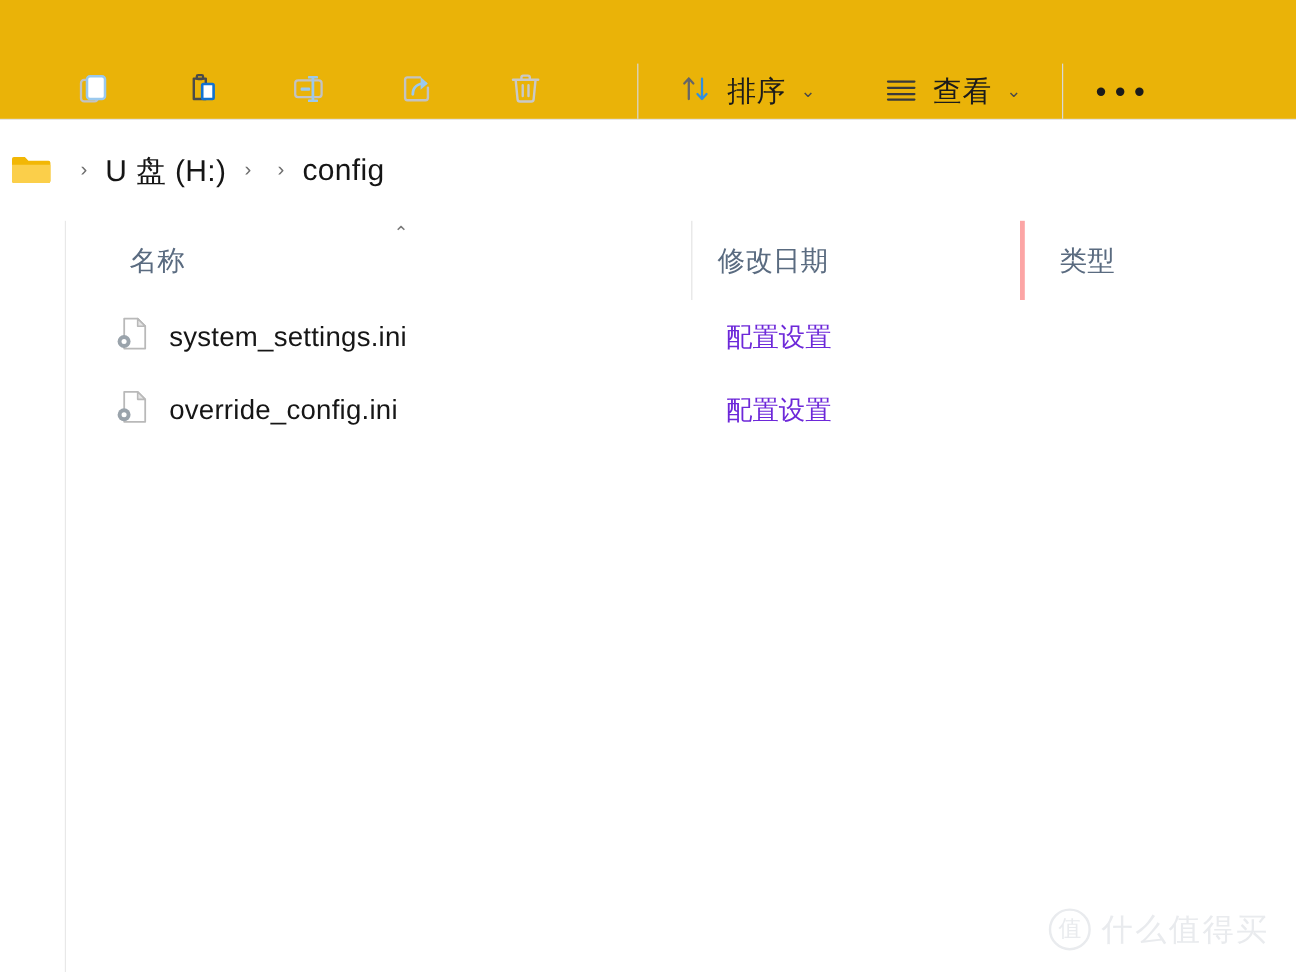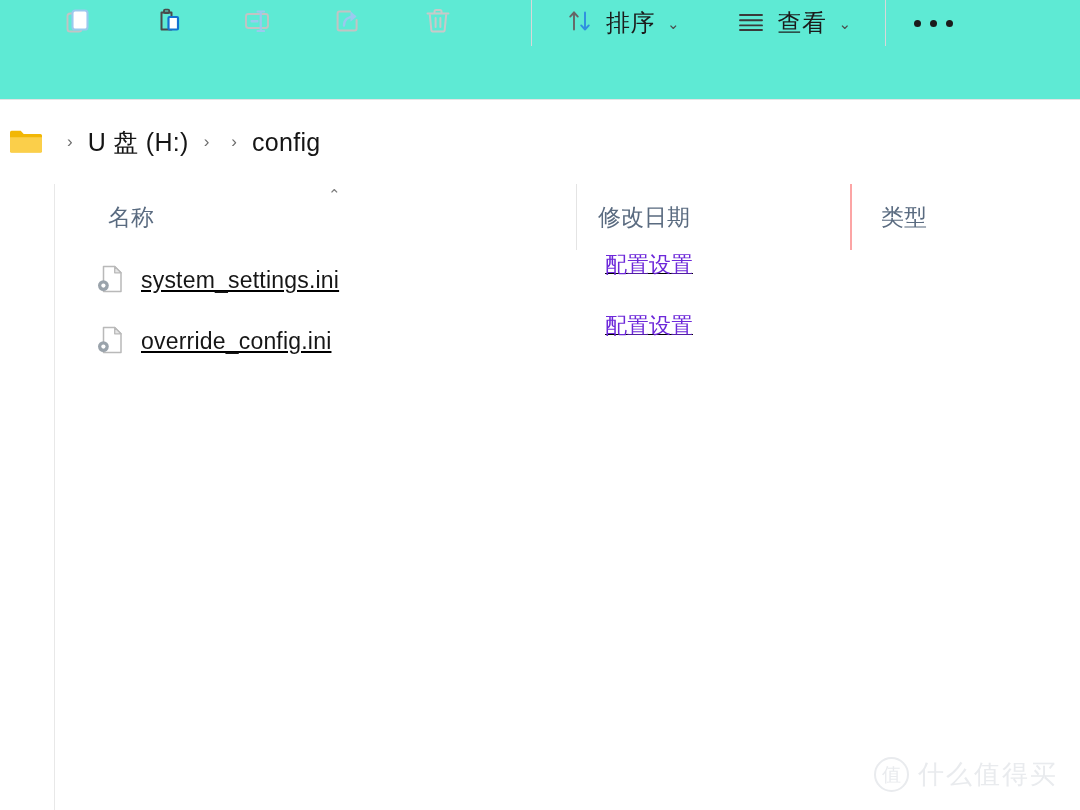--- a/index.html
+++ b/index.html
@@ -12,24 +12,24 @@
     background: #ffffff;
     font-family: "Liberation Sans", "DejaVu Sans", sans-serif;
     overflow: hidden;
     position: relative;
     -webkit-font-smoothing: antialiased;
   }
 
   
   .toolbar {
     height: 100px;
-    background: #5eead4;
+    background: #eab308;
     border-bottom: 1px solid #e4e4e4;
     display: flex;
-    align-items: flex-start;
+    align-items: flex-end;
     box-sizing: border-box;
     padding-left: 55px;
   }
   .tb-btn {
     width: 46px;
     height: 46px;
     display: flex;
     align-items: center;
     justify-content: center;
     border-radius: 5px;
@@ -130,36 +130,36 @@
     color: #5a6b80;
     display: flex;
     align-items: center;
     height: 100%;
     box-sizing: border-box;
     cursor: default;
     position: relative;
   }
   .ch-name   { width: 521px; padding-left: 53px; }
   .ch-date   { width: 274px; padding-left: 21px; border-left: 1px solid #e4e4e4; }
-  .ch-type   { width: 180px; padding-left: 29px; border-left: 2px solid #fca5a5; }
+  .ch-type   { width: 180px; padding-left: 29px; border-left: 4px solid #fca5a5; }
   .sortcaret {
     position: absolute;
     left: 273px;
     top: 3px;
     font-size: 15px;
     color: #7a7a7a;
     line-height: 1;
   }
 
   
   .row {
     display: flex;
+    align-items: center;
     height: 61px;
     cursor: default;
-    text-decoration: underline;
   }
   .cell-name {
     width: 521px;
     display: flex;
     align-items: center;
     padding-left: 40px;
     box-sizing: border-box;
   }
   .cell-date { width: 274px; padding-left: 33px; box-sizing: border-box; }
   .cell-type { width: 180px; padding-left: 29px; box-sizing: border-box; }

